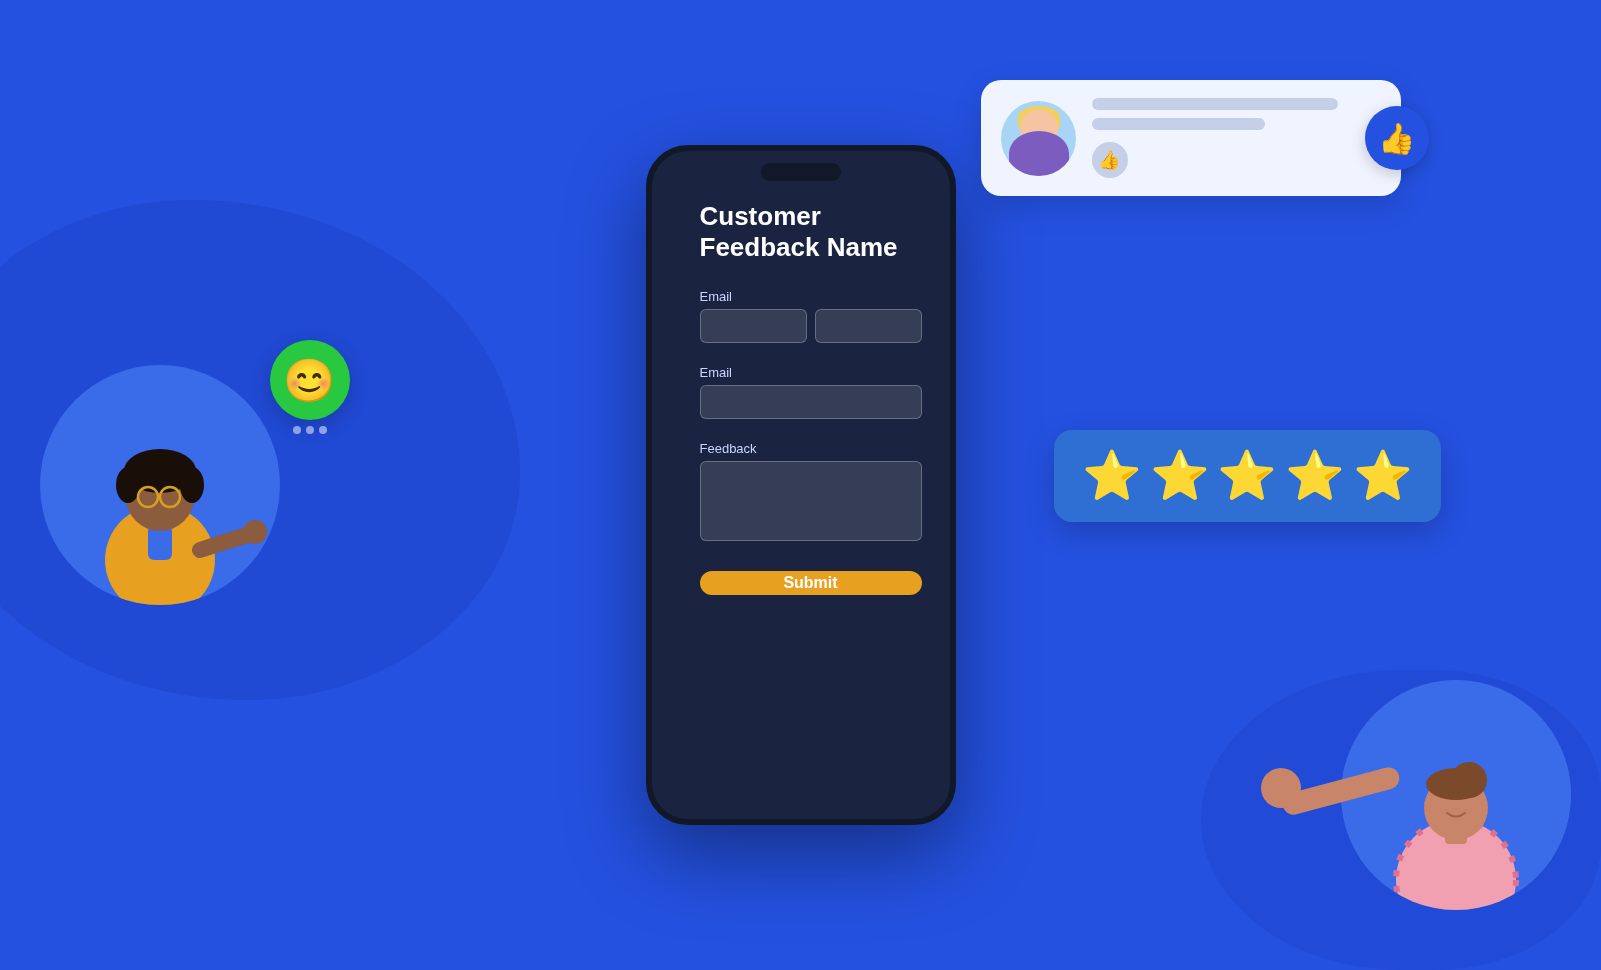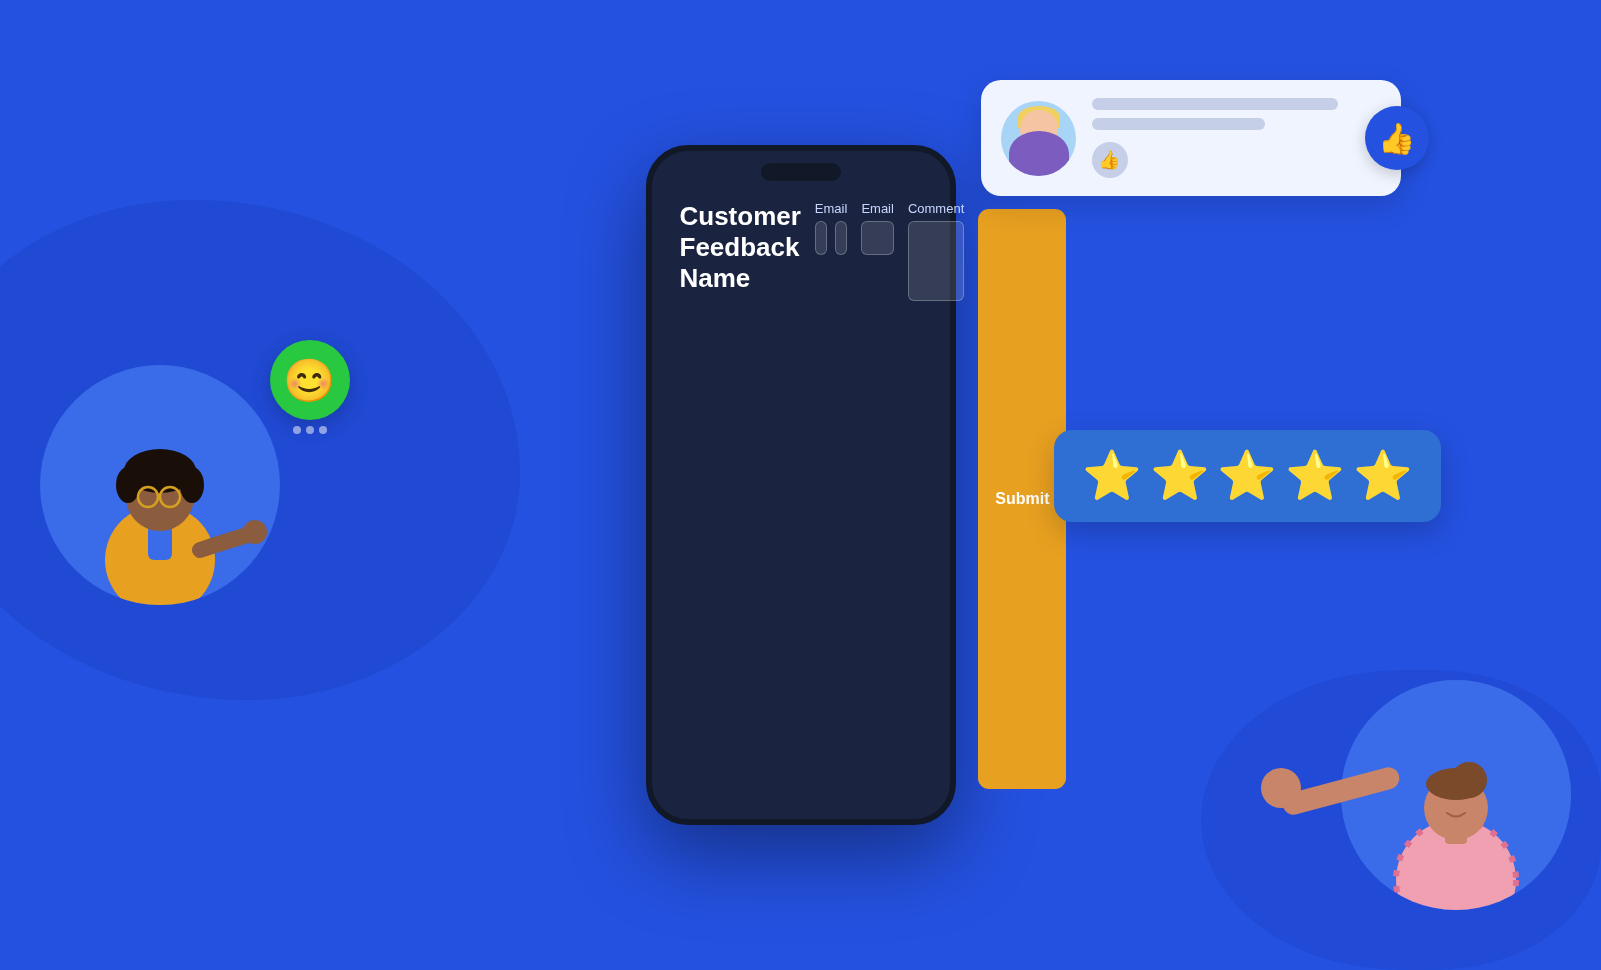--- a/index.html
+++ b/index.html
@@ -59,23 +59,24 @@
       left: 50%;
       transform: translateX(-50%);
       width: 80px;
       height: 18px;
       background: #111827;
       border-radius: 10px;
     }
 
     .phone-content {
       display: flex;
-      flex-direction: row;
-      gap: 14px;
+      flex-direction: column;
+      gap: 22px;
       flex: 1;
+      margin-left: 20px;
     }
 
     .form-title {
       color: white;
       font-size: 26px;
       font-weight: 700;
       line-height: 1.2;
       margin-bottom: 4px;
     }
 
@@ -117,22 +118,22 @@
       border: 1.5px solid rgba(255,255,255,0.25);
       border-radius: 6px;
       height: 80px;
       width: 100%;
     }
 
     .submit-btn {
       background: #e8a020;
       color: white;
       border: none;
-      border-radius: 11px;
-      padding: 17px;
+      border-radius: 21px;
+      padding: 3px;
       font-size: 16px;
       font-weight: 600;
       width: 100%;
       cursor: pointer;
       margin-top: 8px;
     }
 
     
     .profile-card {
       position: absolute;
@@ -383,21 +384,21 @@
         <div class="form-input"></div>
       </div>
     </div>
 
     <div class="form-field-group">
       <div class="form-label">Email</div>
       <div class="form-input-full"></div>
     </div>
 
     <div class="form-field-group">
-      <div class="form-label">Comment</div>
+      <div class="form-label">Feedback</div>
       <div class="form-textarea"></div>
     </div>
 
     <button class="submit-btn">Submit</button>
   </div>
 </div>
 
 <div class="profile-card">
   <div class="profile-avatar">
     <div class="avatar-hair"></div>

